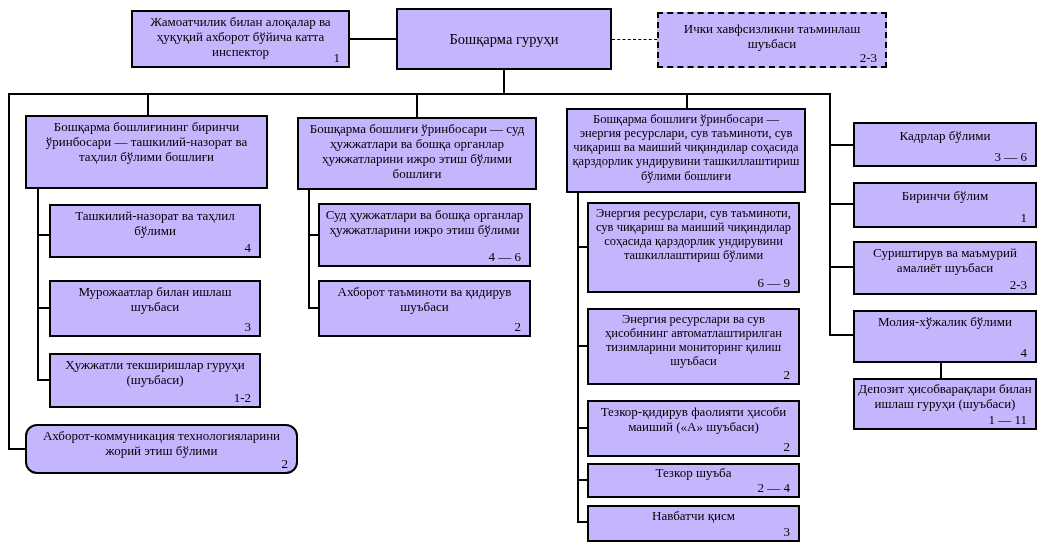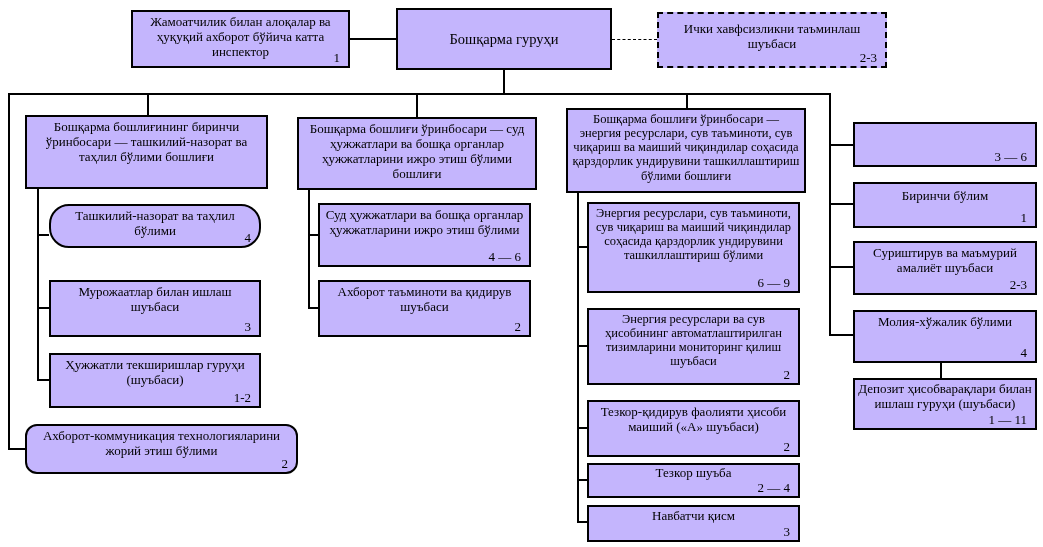--- a/index.html
+++ b/index.html
@@ -50,21 +50,21 @@
   </div>
 
   <div class="box dashed" style="left:657px;top:12px;width:230px;height:56px;padding-top:8px;">
     <div>Ички хавфсизликни таъминлаш шуъбаси</div>
     <span class="num">2-3</span>
   </div>
 
   <div class="box" style="left:25px;top:115px;width:243px;height:74px;">
     <div>Бошқарма бошлиғининг биринчи ўринбосари — ташкилий-назорат ва таҳлил бўлими бошлиғи</div>
   </div>
-  <div class="box" style="left:49px;top:204px;width:212px;height:44px;border-radius:20px;">
+  <div class="box" style="left:49px;top:204px;width:212px;height:54px;">
     <div>Ташкилий-назорат ва таҳлил бўлими</div>
     <span class="num">4</span>
   </div>
   <div class="box" style="left:49px;top:280px;width:212px;height:57px;">
     <div>Мурожаатлар билан ишлаш шуъбаси</div>
     <span class="num">3</span>
   </div>
   <div class="box" style="left:49px;top:353px;width:212px;height:55px;">
     <div>Ҳужжатли текширишлар гуруҳи (шуъбаси)</div>
     <span class="num">1-2</span>
@@ -104,20 +104,21 @@
   <div class="box" style="left:587px;top:463px;width:213px;height:35px;padding-top:1px;">
     <div>Тезкор шуъба</div>
     <span class="num">2 — 4</span>
   </div>
   <div class="box" style="left:587px;top:505px;width:213px;height:37px;padding-top:2px;">
     <div>Навбатчи қисм</div>
     <span class="num">3</span>
   </div>
 
   <div class="box" style="left:853px;top:122px;width:184px;height:45px;padding-top:5px;">
+    <div>Кадрлар бўлими</div>
     <span class="num">3 — 6</span>
   </div>
   <div class="box" style="left:853px;top:182px;width:184px;height:46px;padding-top:5px;">
     <div>Биринчи бўлим</div>
     <span class="num">1</span>
   </div>
   <div class="box" style="left:853px;top:241px;width:184px;height:54px;">
     <div>Суриштирув ва маъмурий амалиёт шуъбаси</div>
     <span class="num">2-3</span>
   </div>

